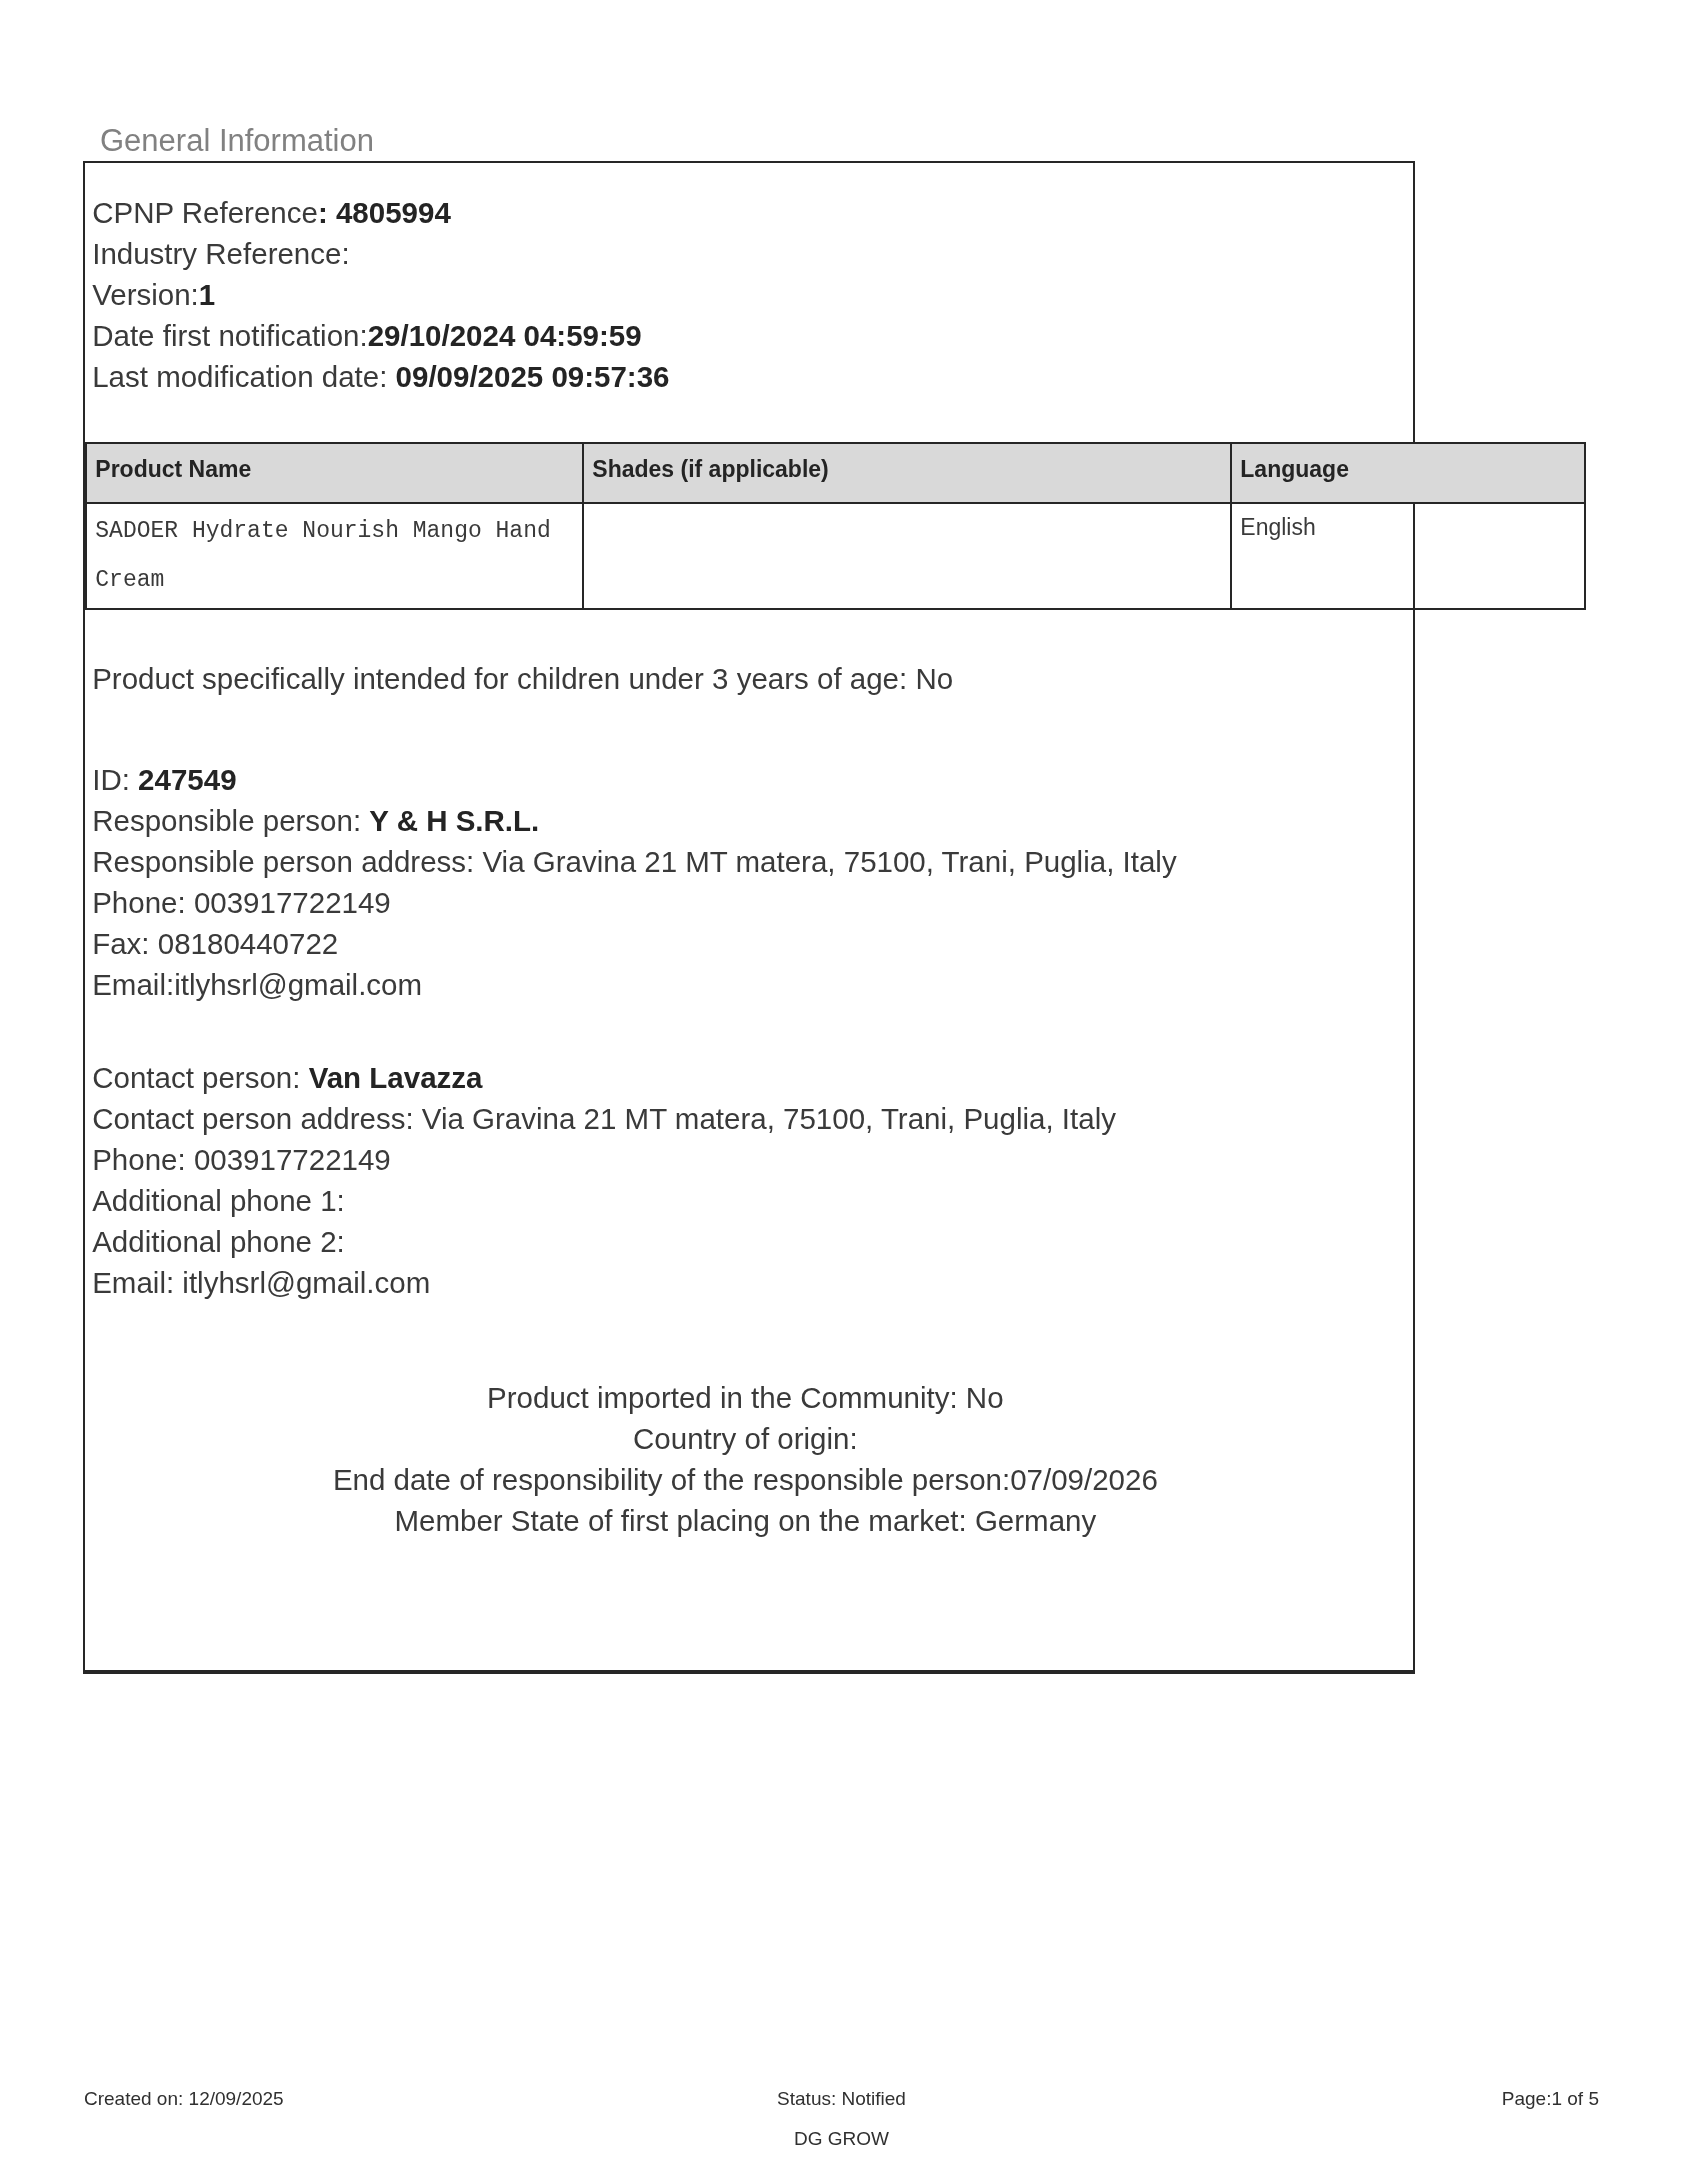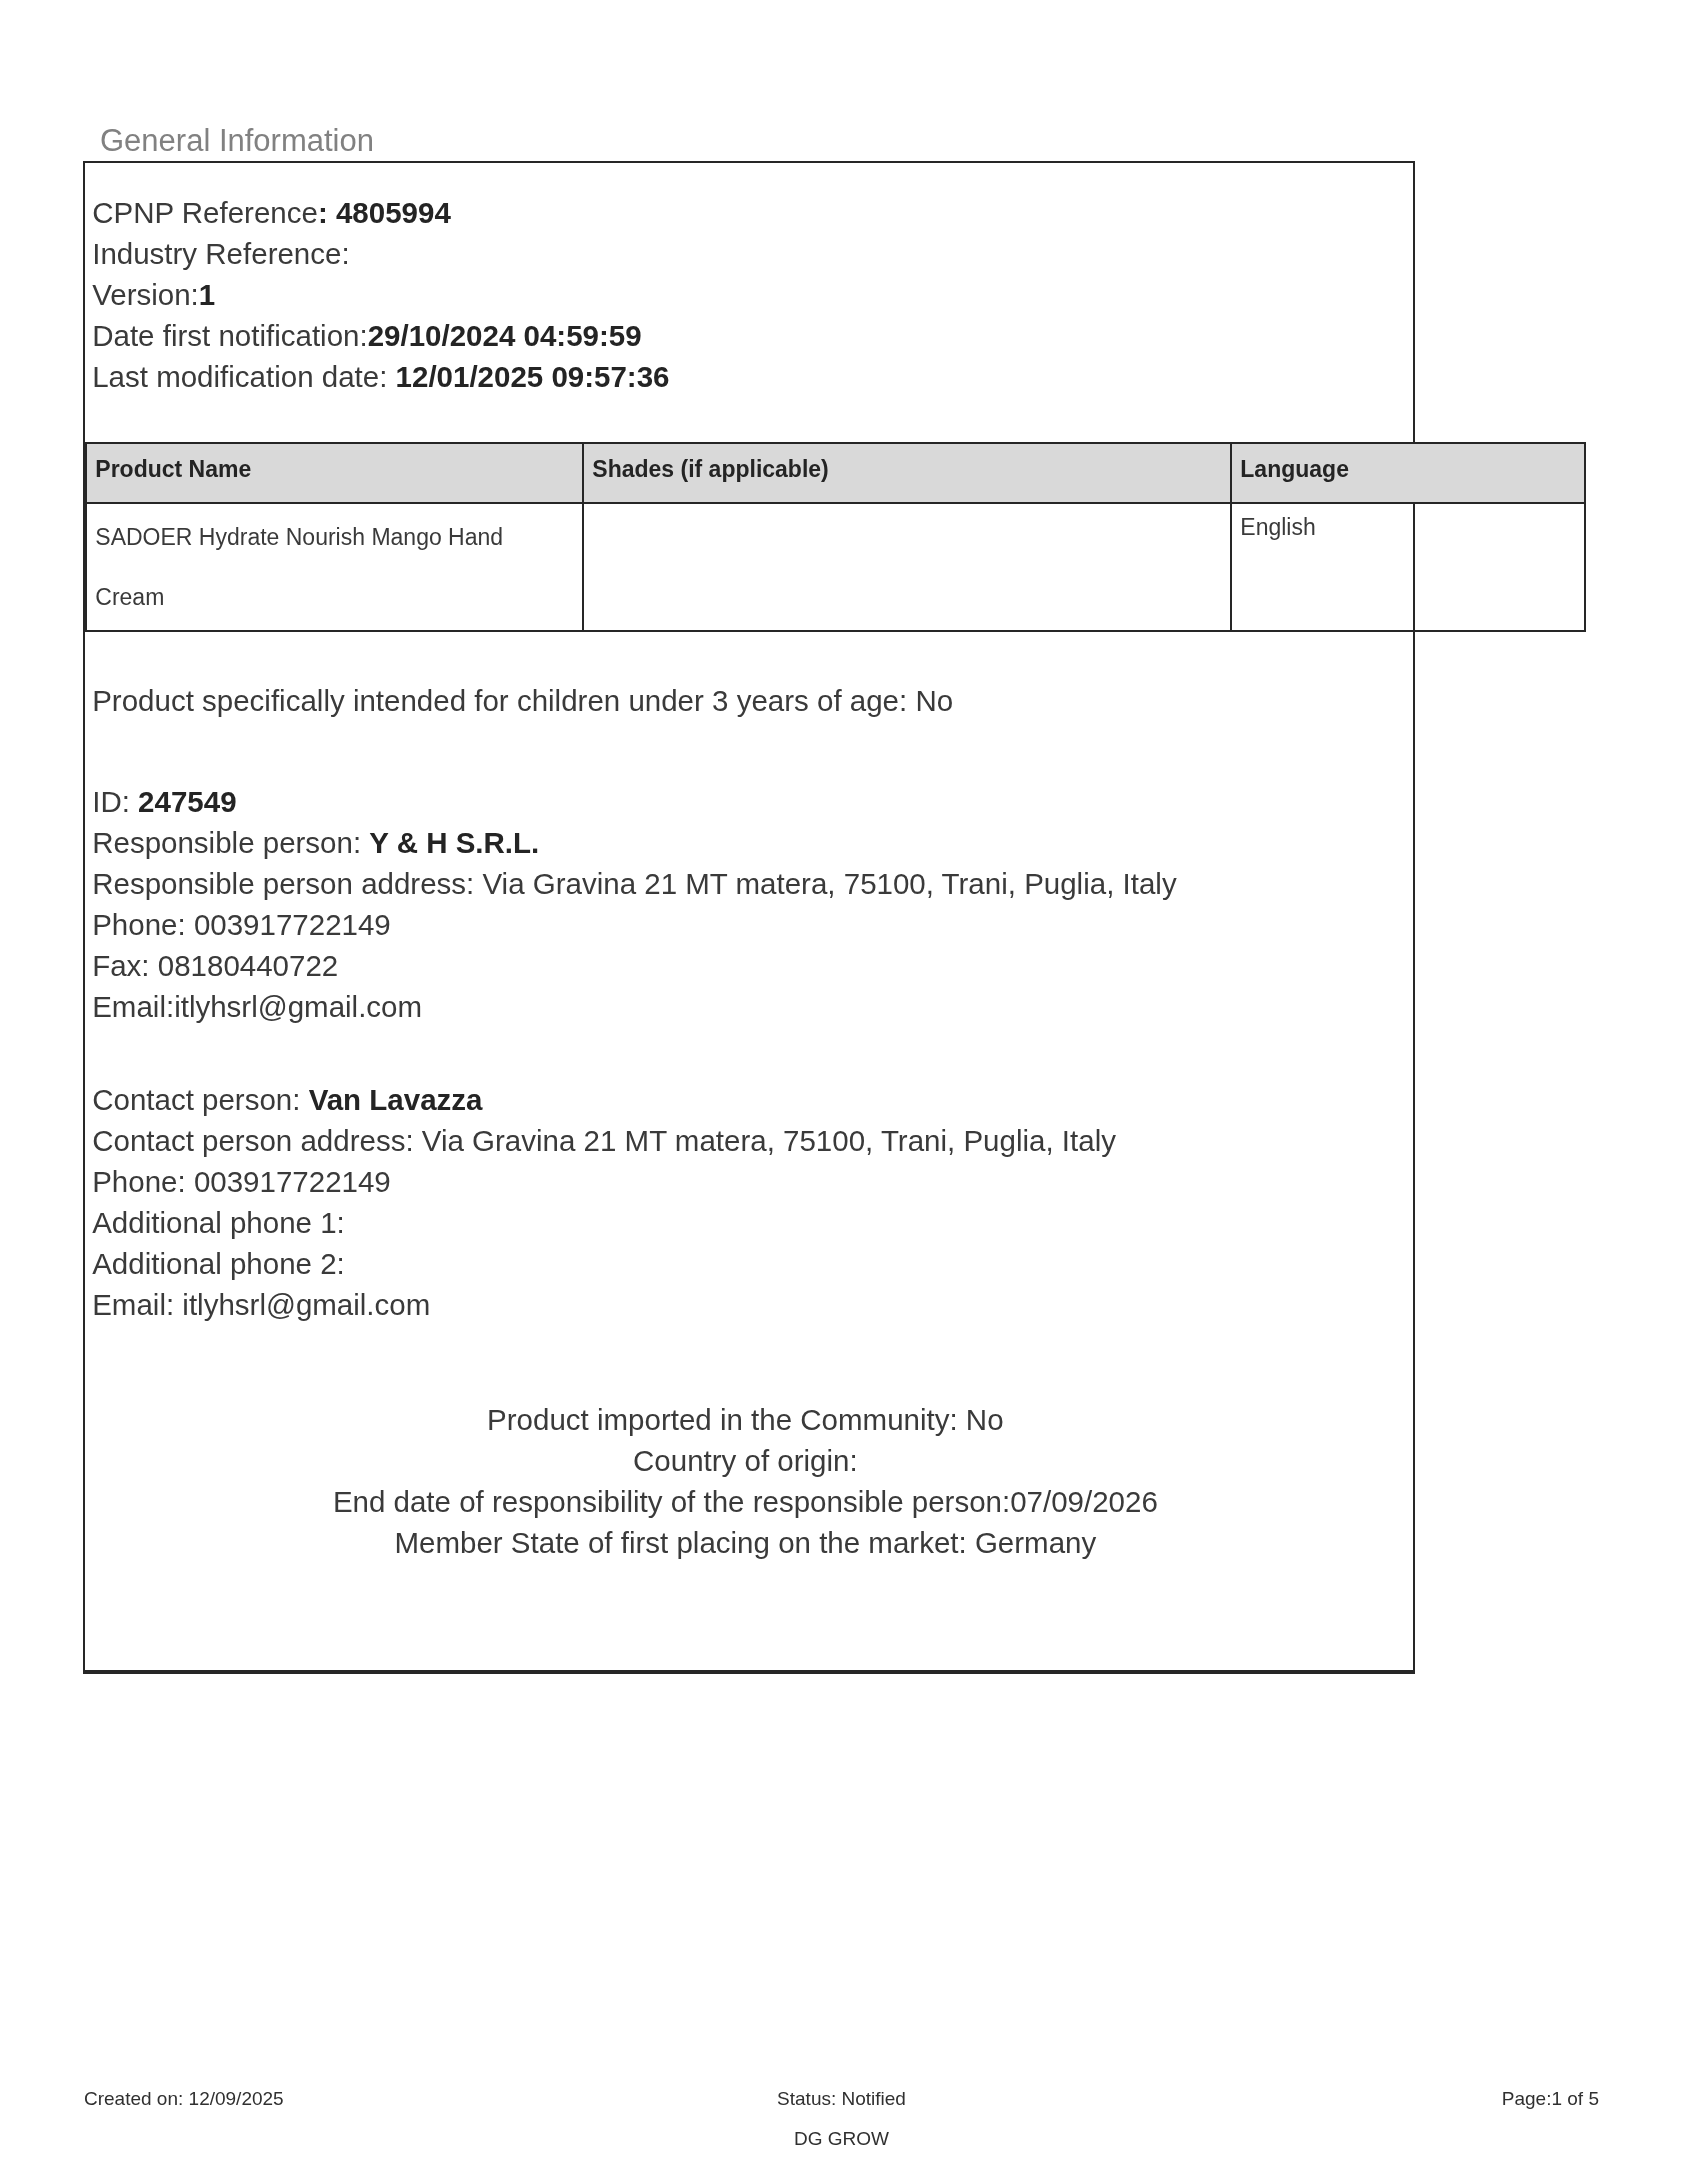--- a/index.html
+++ b/index.html
@@ -41,21 +41,21 @@
   }
   table.products th{
     background:#d9d9d9;
     font-weight:bold;color:#242424;
     text-align:left;vertical-align:top;
     height:60px;line-height:44px;
   }
   table.products td{
     height:103px;vertical-align:top;color:#3a3a3a;
   }
-  td.product{line-height:60px;padding-top:5.2px;}
+  td.product{line-height:49px;padding-top:5.2px;font-family:Liberation Mono, monospace;}
   td.language{vertical-align:middle;line-height:40px;}
   .children{margin-top:48px;}
   .block-id{margin-top:60px;}
   .block-contact{margin-top:52px;}
   .block-import{margin-top:74px;text-align:center;}
   .footer{
     position:absolute;left:84px;right:88px;top:2079px;
     font-size:19px;color:#303030;
   }
   .footer-row{position:relative;display:flex;justify-content:space-between;line-height:40px;}
@@ -68,21 +68,21 @@
 <div class="page">
 
   <div class="heading">General Information</div>
 
   <div class="box">
 
     <div class="line"><span>CPNP Reference</span><span class="b">: 4805994</span></div>
     <div class="line"><span>Industry Reference:</span><span class="b"></span></div>
     <div class="line"><span>Version:</span><span class="b">1</span></div>
     <div class="line"><span>Date first notification:</span><span class="b">29/10/2024 04:59:59</span></div>
-    <div class="line"><span>Last modification date: </span><span class="b">12/01/2025 09:57:36</span></div>
+    <div class="line"><span>Last modification date: </span><span class="b">09/09/2025 09:57:36</span></div>
 
     <table class="products">
       <colgroup>
           <col class="c1">
           <col class="c2">
           <col class="c3">
         </colgroup>
       <thead>
         <tr>
           <th>Product Name</th>

